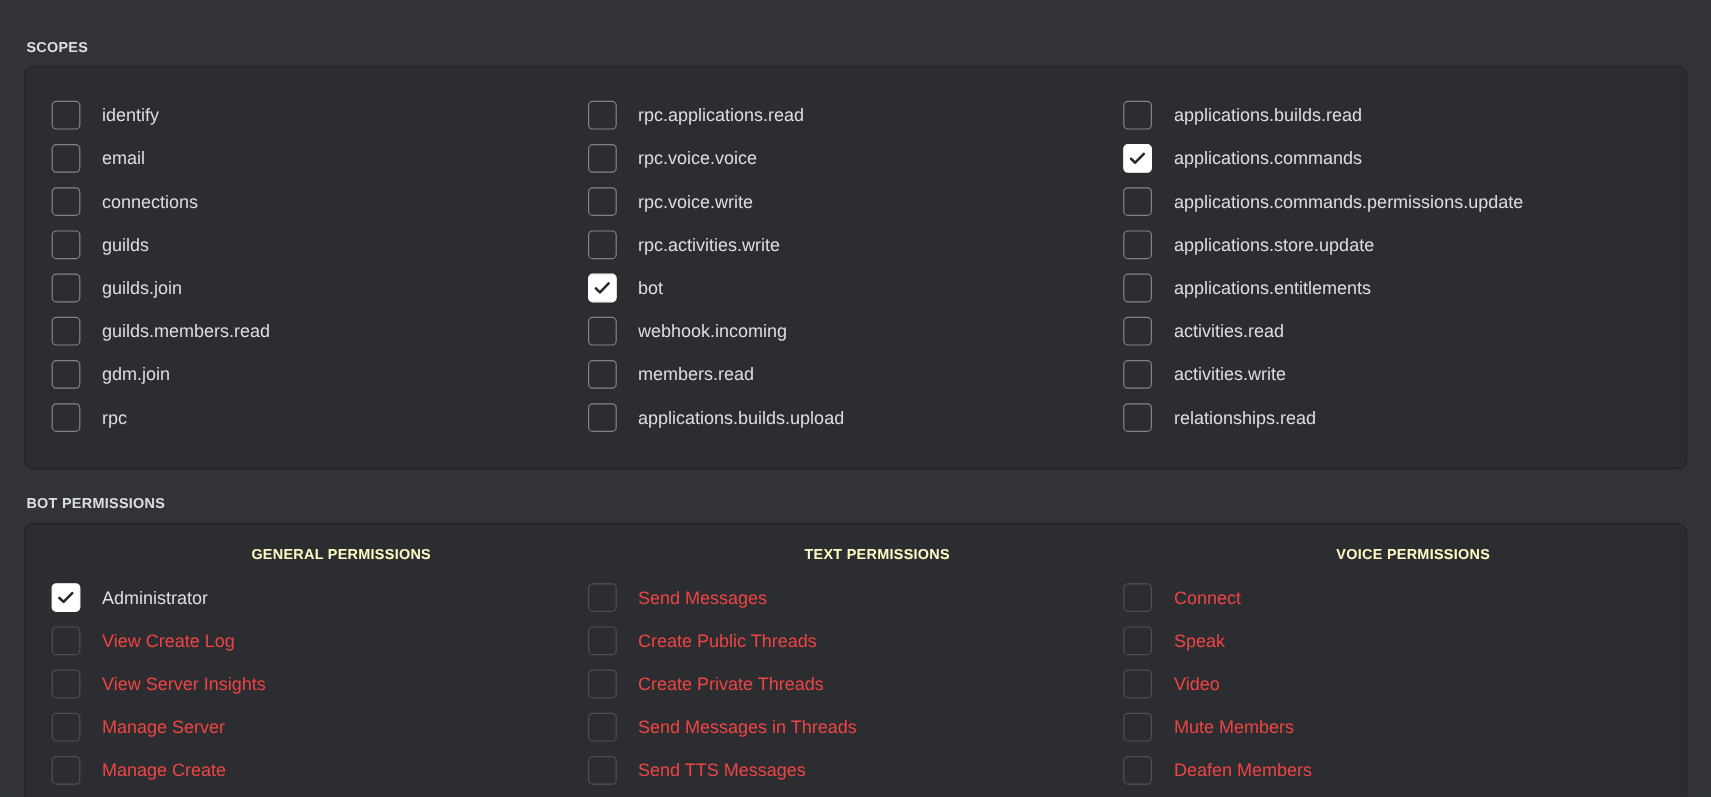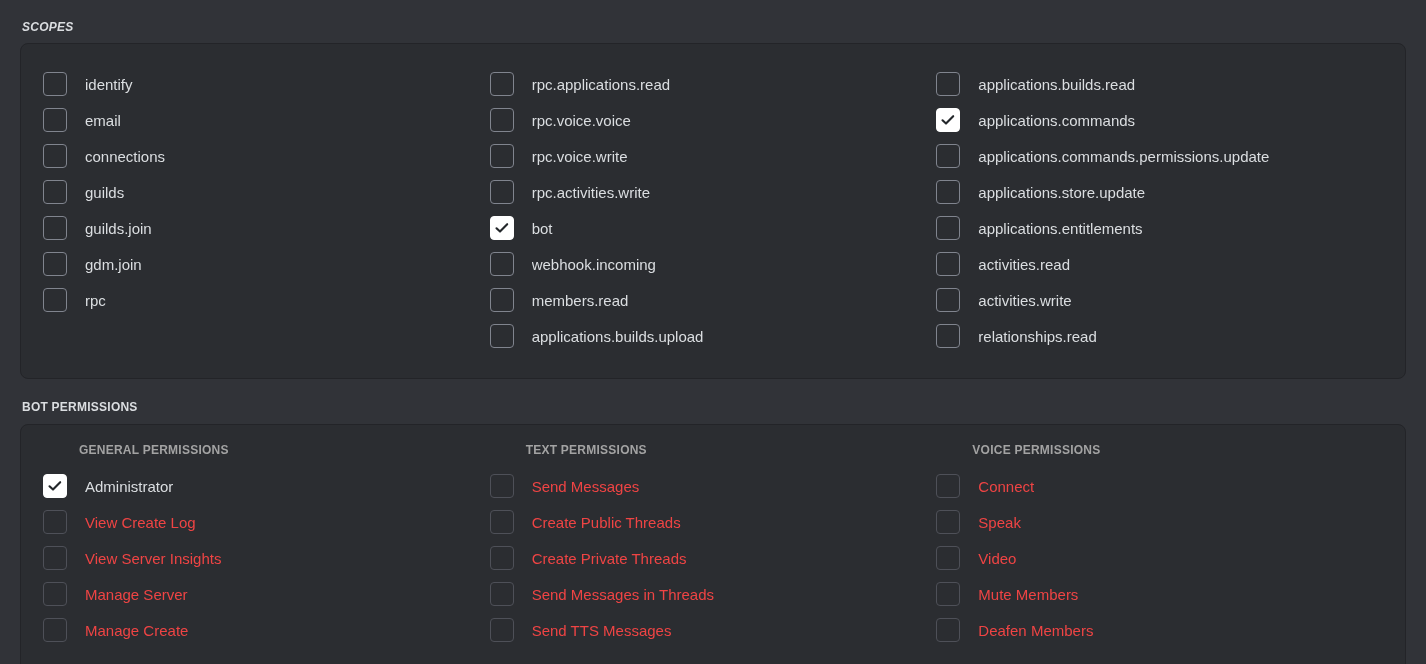--- a/index.html
+++ b/index.html
@@ -26,50 +26,51 @@
   
   .section-label {
     font-size: 12px;
     font-weight: bold;
     letter-spacing: 0.02em;
     color: #dbdee1;
     text-transform: uppercase;
     padding: 0 0 0 2px;
   }
 
-  .section-label.scopes { padding-top: 20px; padding-bottom: 9px; font-style: italic; }
+  .section-label.scopes { padding-top: 32px; padding-bottom: 9px; }
   .section-label.botperms { padding-top: 21px; padding-bottom: 10px; }
 
   
   .card {
     background: #2b2d31;
     border: 1px solid #232428;
     border-radius: 8px;
     width: 1386px;
+    text-align: center;
   }
 
   .card.scopes-card { padding: 22px 22px 24px 22px; }
   .card.perms-card  { padding: 18px 22px 24px 22px; }
 
   
   .cols {
     display: flex;
     width: 100%;
   }
 
   .col {
     flex: 1 1 0;
     min-width: 0;
   }
 
   .col-header {
     font-size: 12px;
     font-weight: bold;
     letter-spacing: 0.02em;
-    color: #a3a3a3;
+    color: #fef9c3;
     text-transform: uppercase;
     margin-bottom: 11px;
     white-space: nowrap;
     margin-left: 36px;
   }
 
   
   .cb-row {
     display: flex;
     align-items: center;
@@ -140,20 +141,24 @@
           <div class="cb-row">
             <span class="cb-box"></span>
             <span class="cb-label">guilds</span>
           </div>
           <div class="cb-row">
             <span class="cb-box"></span>
             <span class="cb-label">guilds.join</span>
           </div>
           <div class="cb-row">
             <span class="cb-box"></span>
+            <span class="cb-label">guilds.members.read</span>
+          </div>
+          <div class="cb-row">
+            <span class="cb-box"></span>
             <span class="cb-label">gdm.join</span>
           </div>
           <div class="cb-row">
             <span class="cb-box"></span>
             <span class="cb-label">rpc</span>
           </div>
         </div>
         <div class="col">
           <div class="cb-row">
             <span class="cb-box"></span>

